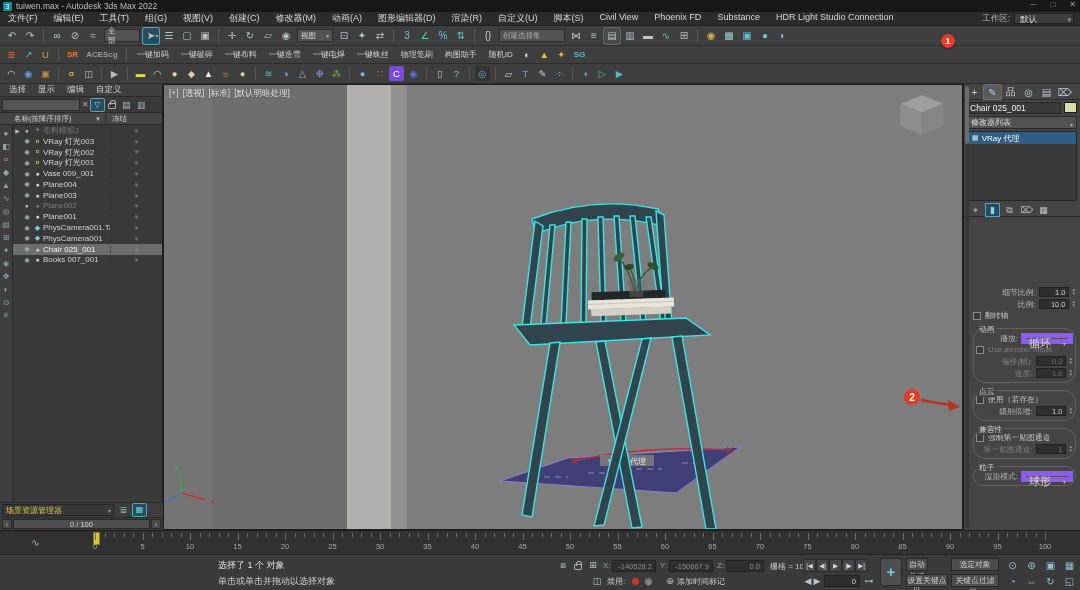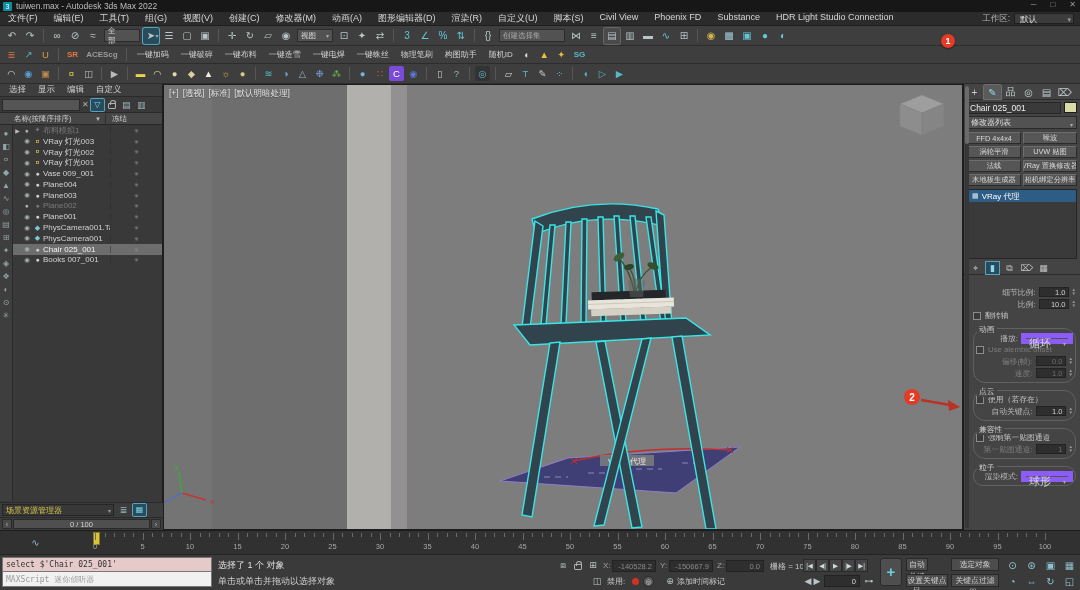--- a/index.html
+++ b/index.html
@@ -581,30 +581,20 @@
           <span class="cp-tab">品</span>
           <span class="cp-tab">◎</span>
           <span class="cp-tab">▤</span>
           <span class="cp-tab">⌦</span>
         </div>
       <div class="cp-name">
         <span class="nm">Chair 025_001</span>
         <span class="cp-swatch"></span>
       </div>
       <div class="cp-dd">修改器列表</div>
-      <div class="cp-grid" id="cp-grid">
-          <span class="cp-btn">FFD 4x4x4</span>
-          <span class="cp-btn">噪波</span>
-          <span class="cp-btn">涡轮平滑</span>
-          <span class="cp-btn">UVW 贴图</span>
-          <span class="cp-btn">法线</span>
-          <span class="cp-btn">VRay 置换修改器</span>
-          <span class="cp-btn">木地板生成器</span>
-          <span class="cp-btn">相机绑定分辨率</span>
-        </div>
       <div class="cp-stack">
         <div class="stack-row">
           <span class="sic">▦</span>
           <span>VRay 代理</span>
         </div>
       </div>
       <div class="cp-stacktools" id="cp-stacktools">
           <span class="st-ic">⌖</span>
           <span class="st-ic active">▮</span>
           <span class="st-ic">⧉</span>
@@ -647,21 +637,21 @@
             <span class="spin">▲<br>▼</span>
           </div>
         </div>
         <div class="pgroup">
           <span class="gtitle">点云</span>
           <div class="crow">
             <span class="cbox"></span>
             <span class="clabel">使用（若存在）</span>
           </div>
           <div class="prow">
-            <span class="plabel">自动关键点:</span>
+            <span class="plabel">级别倍增:</span>
             <span class="pfield">1.0</span>
             <span class="spin">▲<br>▼</span>
           </div>
         </div>
         <div class="pgroup">
           <span class="gtitle">兼容性</span>
           <div class="crow">
             <span class="cbox"></span>
             <span class="clabel">强制第一贴图通道</span>
           </div>
@@ -806,24 +796,20 @@
       <span class="tick-label" style="left: 997.5px;">95</span>
       <span class="tick" style="left: 1007px; height: 4px;"></span>
       <span class="tick" style="left: 1016.5px; height: 4px;"></span>
       <span class="tick" style="left: 1026px; height: 4px;"></span>
       <span class="tick" style="left: 1035.5px; height: 4px;"></span>
       <span class="tick" style="left: 1045px; height: 7px;"></span>
       <span class="tick-label" style="left: 1045px;">100</span>
     </div>
 
   <div class="statusbar">
-    <div class="ms-box">
-      <input class="ms-line1" value="select $'Chair 025_001'" style="">
-      <input class="ms-line2" placeholder="MAXScript 迷你侦听器" style="">
-    </div>
     <div class="sel-info">选择了 1 个 对象</div>
     <div class="prompt">单击或单击并拖动以选择对象</div>
 
     <div class="sb-icon" style="left:556px;top:4px">⧈</div>
     <div class="lockwrap" style="left:572px;top:4px">
         <span class="lockbody"></span>
       </div>
     <div class="sb-icon" style="left:586px;top:4px">⊞</div>
     <span class="sb-lab" style="left:603px;top:6px">X:</span>
     <div class="sb-field" style="left:612px;top:5px;width:44px">-140528.2</div>

